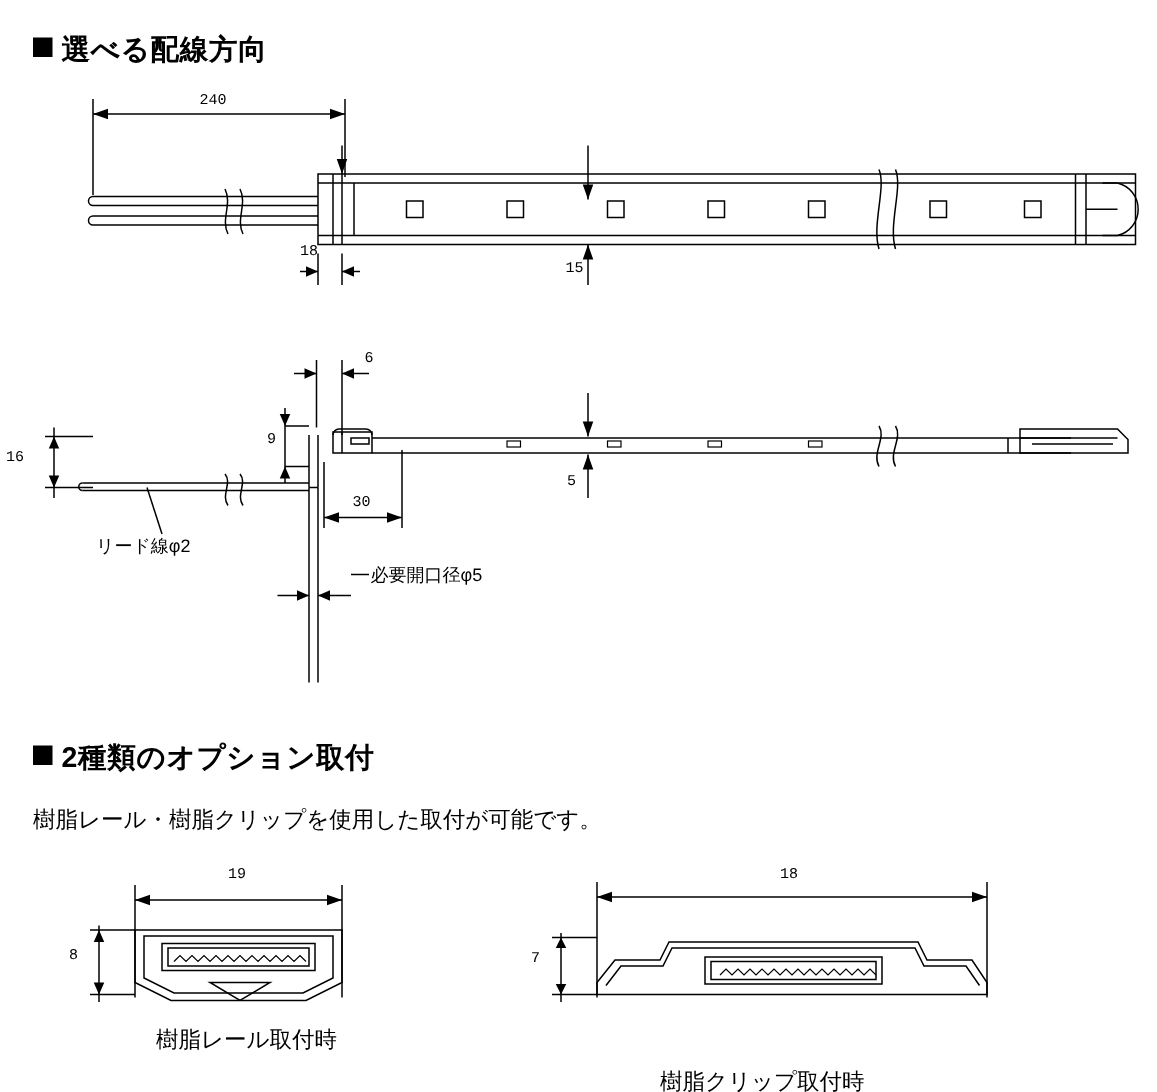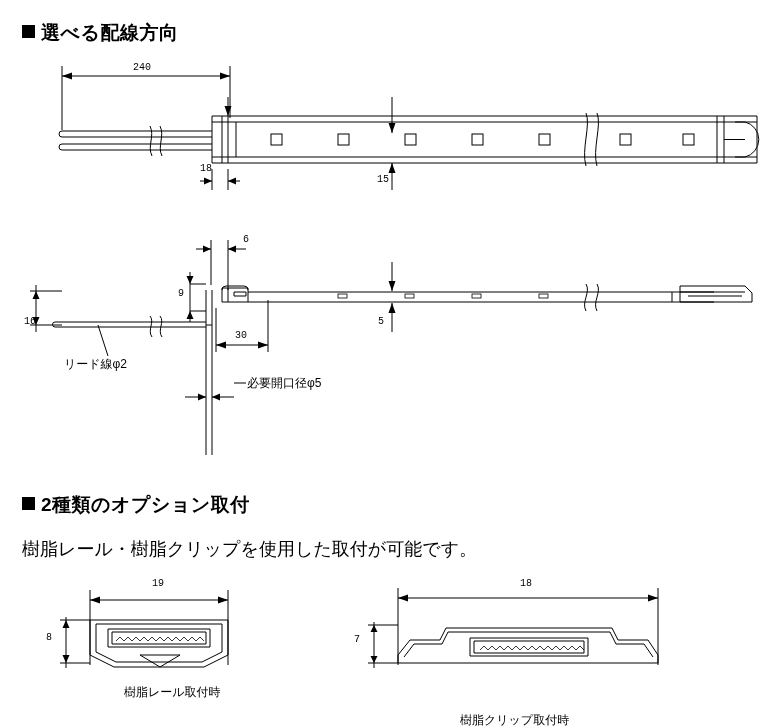--- a/index.html
+++ b/index.html
@@ -32,28 +32,27 @@
     width: 13px;
     height: 13px;
     background: #000;
     margin-right: 6px;
     vertical-align: middle;
     position: relative;
     top: -2px;
   }
   .body-text {
     position: absolute;
-    font-size: 18px;
+    font-size: 15px;
     white-space: nowrap;
   }
   .cap-text {
     position: absolute;
-    font-size: 12px;
-    white-space: nowrap;
-    margin-left: 20px;
+    font-size: 15px;
+    white-space: nowrap;
   }
   .dim-text {
     position: absolute;
     font-size: 10px;
     white-space: nowrap;
     font-family: Liberation Mono, monospace;
   }
   .small-note {
     position: absolute;
     font-size: 12px;
@@ -253,21 +252,21 @@
     <path class="ln thin" d="M474,641 L584,641 L584,653 L474,653 Z"></path>
     <path class="ln thinner" d="M480,650 l4,-4 l4,4 l4,-4 l4,4 l4,-4 l4,4 l4,-4 l4,4 l4,-4 l4,4 l4,-4 l4,4 l4,-4 l4,4 l4,-4 l4,4 l4,-4 l4,4 l4,-4 l4,4 l4,-4 l4,4 l4,-4 l4,4 l4,-4 l4,4"></path>
   </svg>
 
   <div class="dim-text" style="left:133px; top:62px;">240</div>
   <div class="dim-text" style="left:200px; top:163px;">18</div>
   <div class="dim-text" style="left:377px; top:174px;text-align:center;">15</div>
 
   <div class="dim-text" style="left:243px; top:234px;">6</div>
   <div class="dim-text" style="left:178px; top:288px;">9</div>
-  <div class="dim-text" style="left:24px; top:300px;margin-top:16px;">16</div>
+  <div class="dim-text" style="left:4px; top:300px;">16</div>
   <div class="dim-text" style="left:235px; top:330px;">30</div>
   <div class="dim-text" style="left:378px; top:316px;">5</div>
 
   <div class="small-note" style="left:64px; top:356px;">リード線φ2</div>
   <div class="small-note" style="left:247px; top:375px;">必要開口径φ5</div>
 
   <div class="section-title" style="left:22px; top:492px;text-align:center;">
     <span class="marker"></span><span>2種類のオプション取付</span>
   </div>
   <div class="body-text" style="left:22px; top:537px;">樹脂レール・樹脂クリップを使用した取付が可能です。</div>

